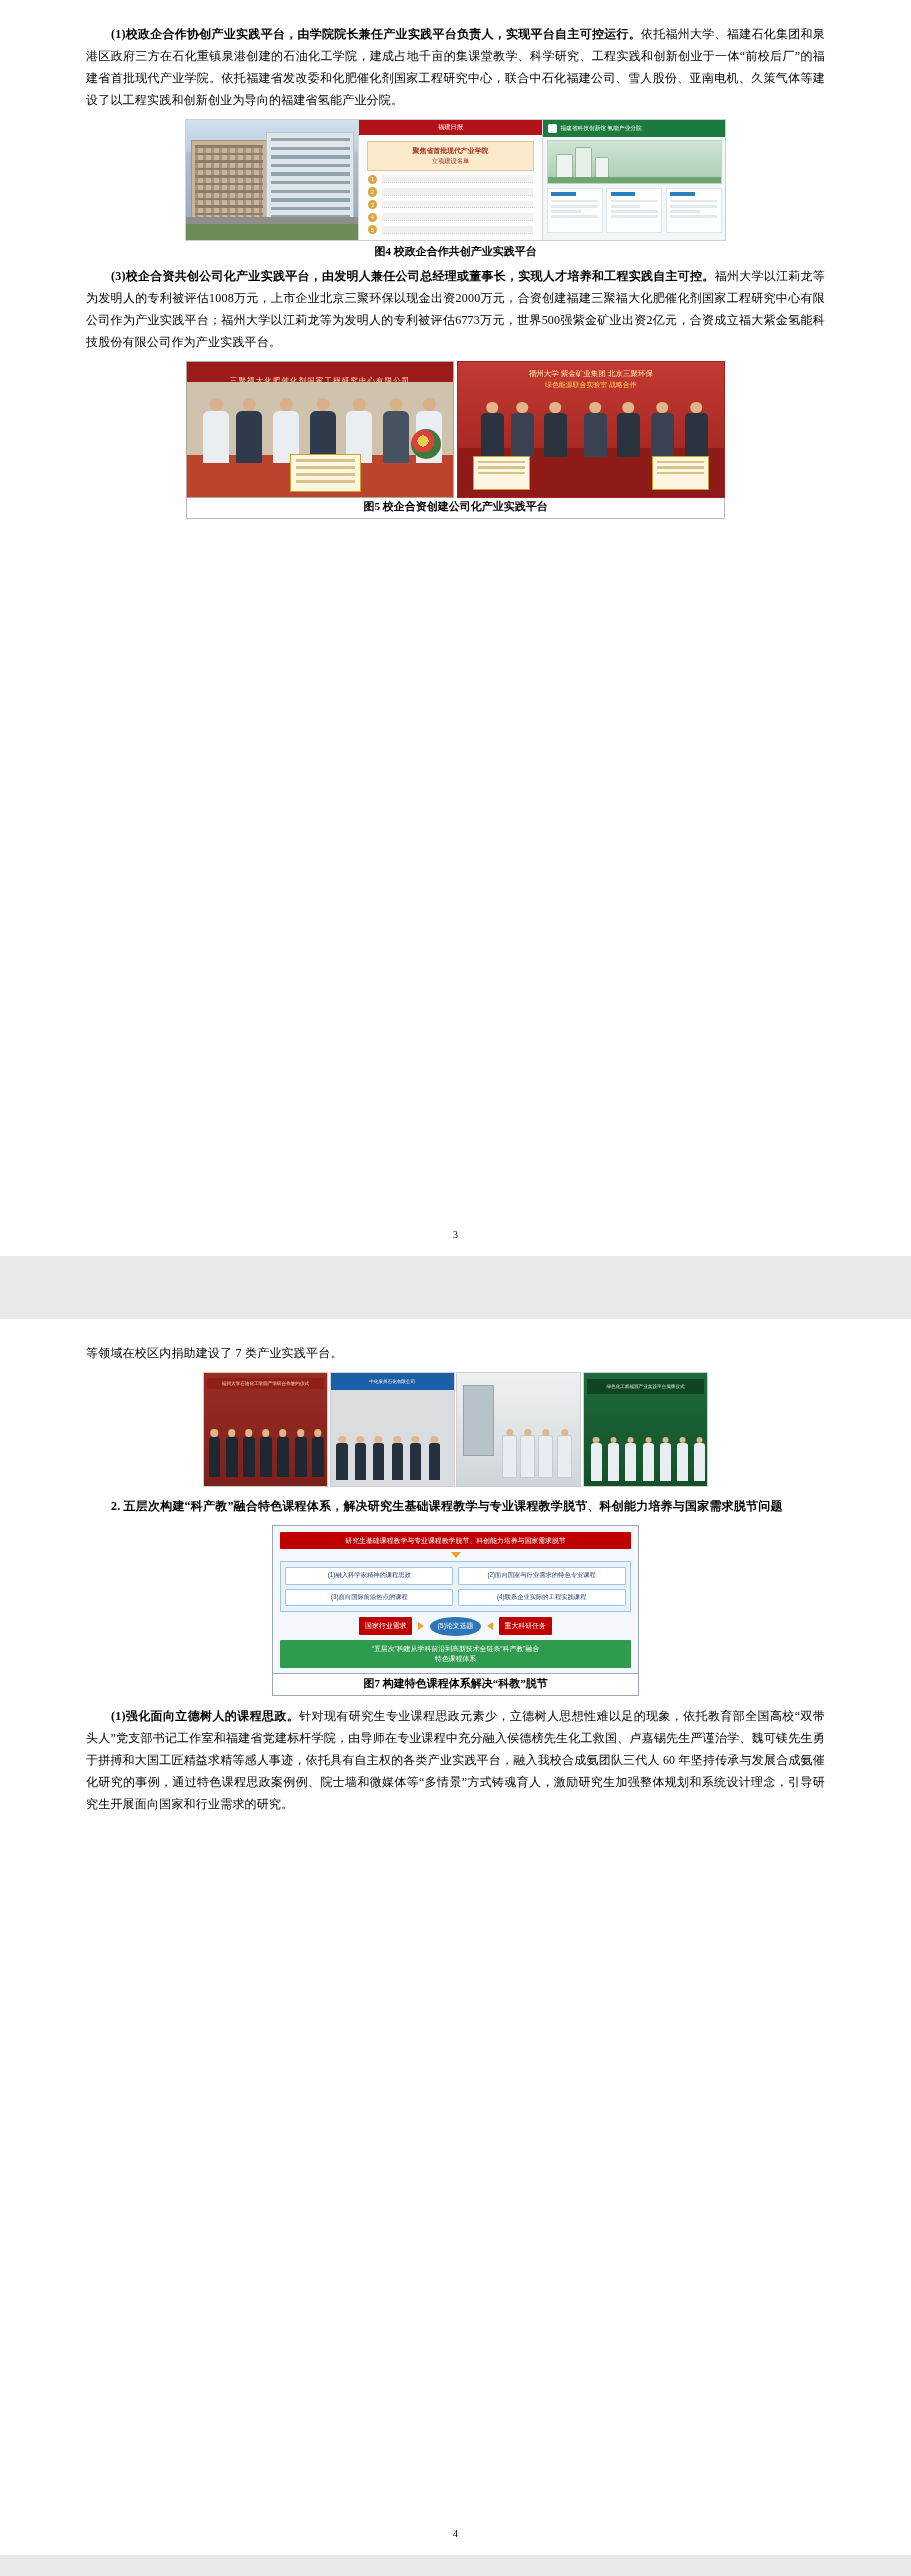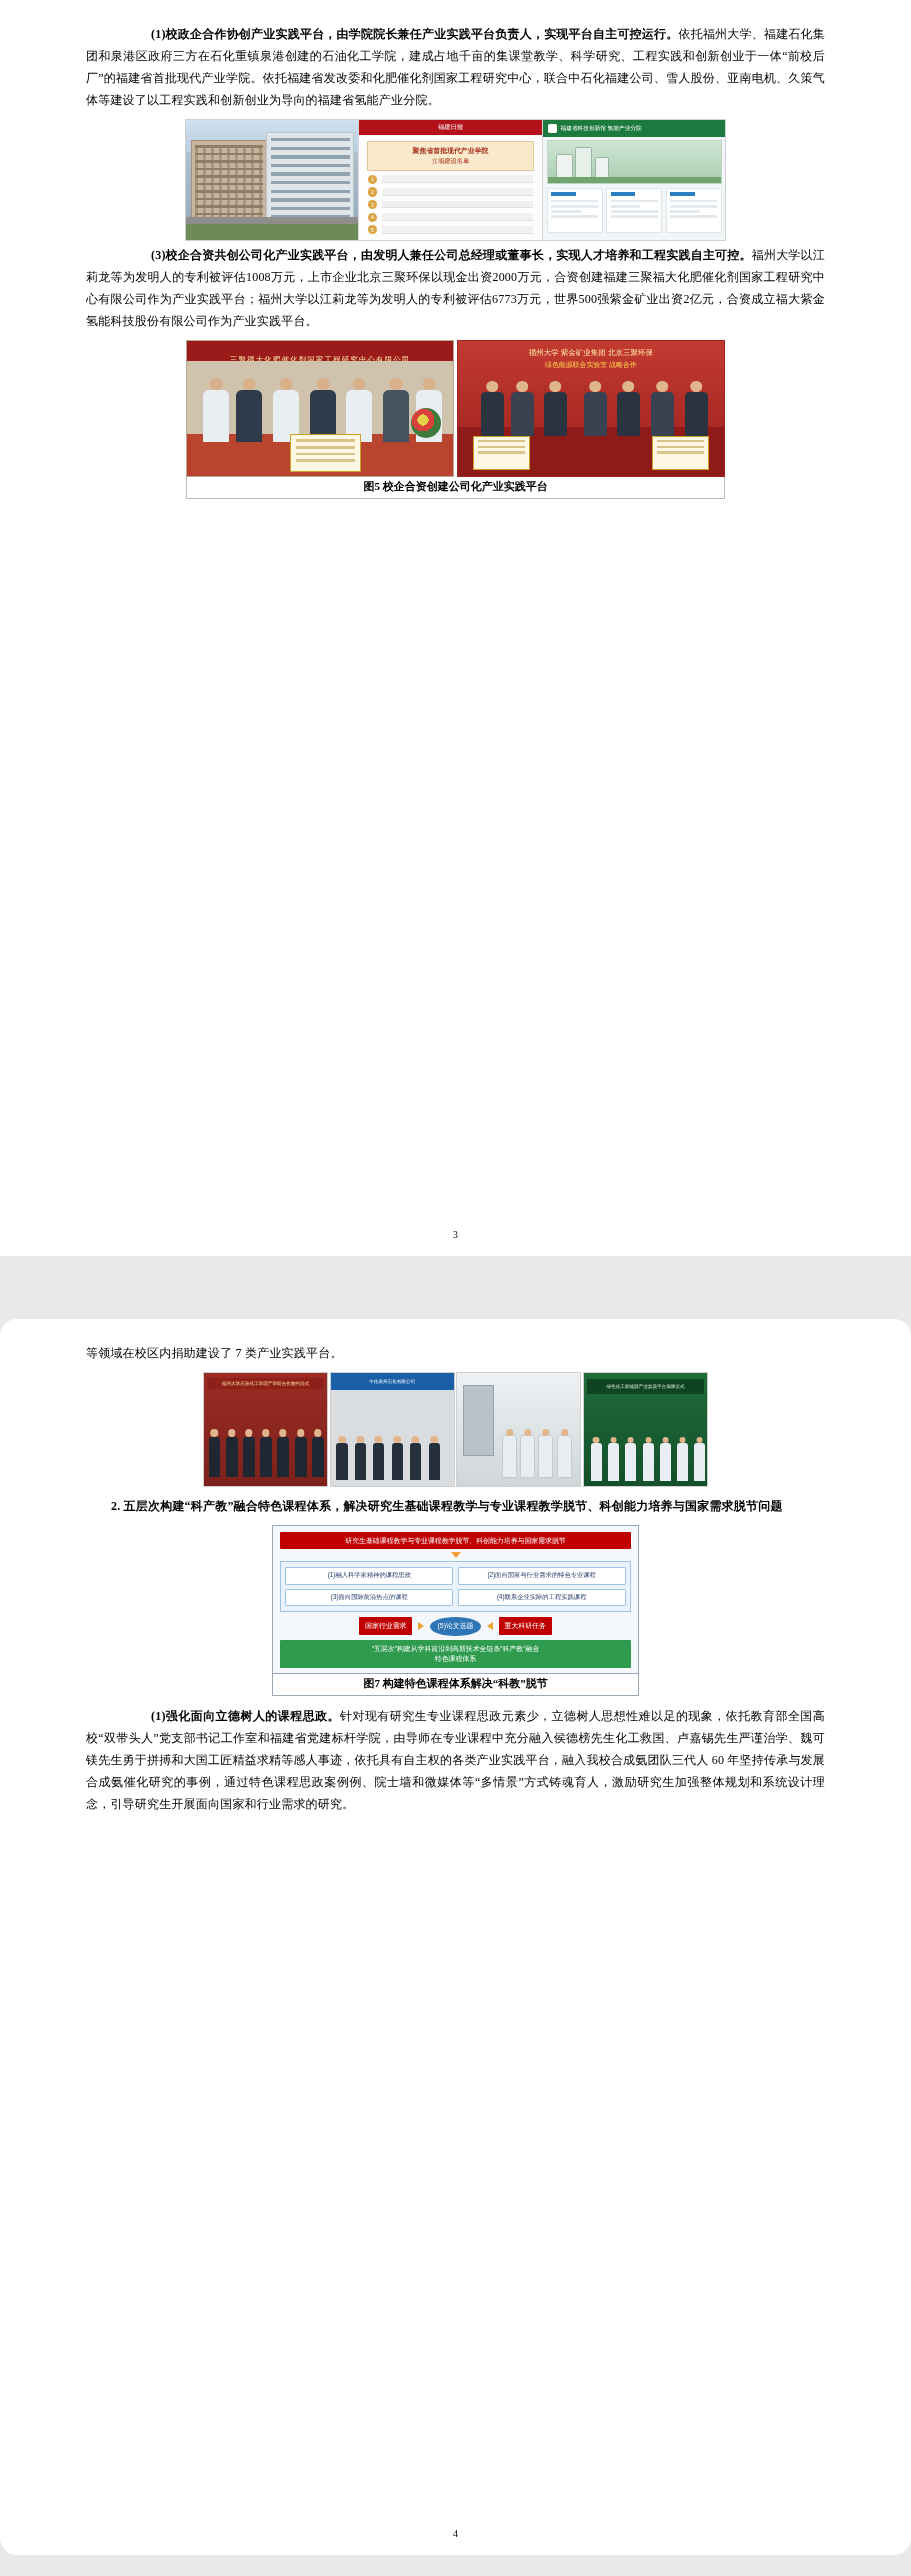--- a/index.html
+++ b/index.html
@@ -17,32 +17,32 @@
   }
   .page {
     width: 911px;
     background: #ffffff;
     box-sizing: border-box;
     padding: 23px 86px 11.5px 86px;
     position: relative;
   }
   .page-1 { height: 1256px; }
   .page-gap { height: 63px; background: #e9e9e9; }
-  .page-2 { height: 1236px; border-radius: 17px; }
+  .page-2 { height: 1236px; }
 
   p.body {
     font-size: 12px;
     line-height: 22px;
     margin: 0 0 0 0;
     text-align: justify;
     color: #000;
     letter-spacing: 0.2px;
   }
   p.indent { text-indent: 25px; }
-  .bold { font-weight: bold; margin-left: 40px; }
+  .bold { font-weight: bold; }
 
   .fig-block {
     margin: 8px 0 3.4px 0;
     text-align: center;
   }
   .fig-caption {
     font-size: 11px;
     font-weight: bold;
     text-align: center;
     margin-top: 3.4px;
@@ -345,20 +345,21 @@
                 <div class="hd"></div>
                 <div class="ln"></div>
                 <div class="ln"></div>
                 <div class="ln s"></div>
                 <div class="ln"></div>
               </div>
           </div>
         </div>
 
       </div>
+      <div class="fig-caption">图4  校政企合作共创产业实践平台</div>
     </div>
 
     <p class="body indent"><span class="bold">(3)校企合资共创公司化产业实践平台，由发明人兼任公司总经理或董事长，实现人才培养和工程实践自主可控。</span><span>福州大学以江莉龙等为发明人的专利被评估1008万元，上市企业北京三聚环保以现金出资2000万元，合资创建福建三聚福大化肥催化剂国家工程研究中心有限公司作为产业实践平台；福州大学以江莉龙等为发明人的专利被评估6773万元，世界500强紫金矿业出资2亿元，合资成立福大紫金氢能科技股份有限公司作为产业实践平台。</span></p>
 
     <div class="fig-block">
       <div class="fig5">
 
         <div class="f5left">
           <div class="banner">三聚福大化肥催化剂国家工程研究中心有限公司</div>
           <div class="wall"></div>

